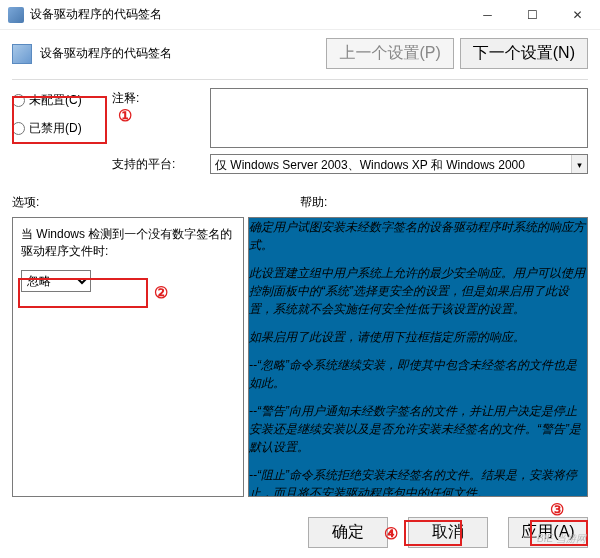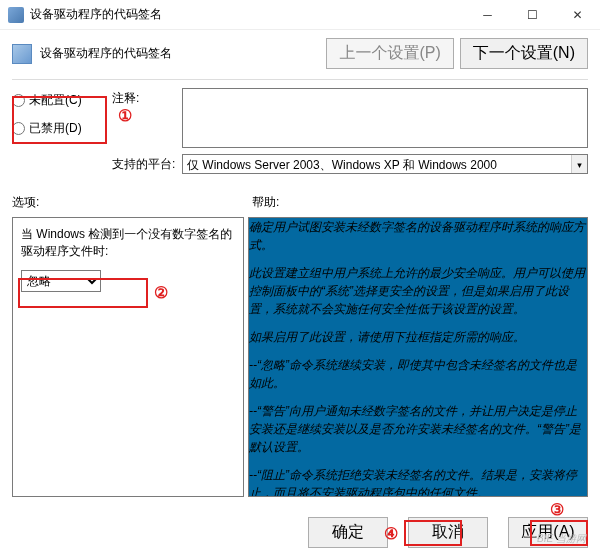--- a/index.html
+++ b/index.html
@@ -15,34 +15,34 @@
 .header-title { flex: 1; font-size: 12px; }
 .nav-btns { display: flex; gap: 6px; }
 .btn { padding: 4px 12px; background: #f0f0f0; border: 1px solid #adadad; font-size: 16px; cursor: pointer; min-width: 80px; text-align: center; }
 .btn.disabled { color: #888; background: #f5f5f5; }
 .divider { border: none; border-top: 1px solid #ddd; margin: 8px 0; }
 .config-area { display: flex; gap: 10px; }
 .radio-col { width: 90px; position: relative; }
 .radio-item { display: flex; align-items: center; height: 24px; margin-bottom: 4px; }
 .radio-item input { margin-right: 4px; }
 .fields-col { flex: 1; }
-.field-row { display: flex; align-items: flex-start; margin-bottom: 6px; }
+.field-row { display: flex; align-items: flex-start; margin-bottom: 6px; gap: 28px; }
 .field-label { width: 70px; padding-top: 2px; }
 .comment-box { flex: 1; height: 60px; border: 1px solid #7a7a7a; background: #fff; padding: 2px; resize: none; font-family: inherit; font-size: 12px; }
 .platform-box { flex: 1; border: 1px solid #7a7a7a; background: #fff; padding: 2px 4px; height: 20px; font-size: 12px; position: relative; }
 .platform-text { display: block; }
 .scroll-arrow { position: absolute; right: 0; width: 16px; background: #f0f0f0; border-left: 1px solid #ccc; text-align: center; font-size: 9px; line-height: 14px; }
 .labels-row { display: flex; margin-top: 14px; margin-bottom: 6px; }
 .label-options { width: 240px; }
-.label-help { flex: 1; }
+.label-help { flex: 1; margin-left: 48px; }
 .lower { display: flex; gap: 4px; height: 280px; justify-content: center; }
 .options-panel { width: 232px; border: 1px solid #7a7a7a; background: #fff; padding: 8px; position: relative; }
 .options-text { font-size: 12px; margin-bottom: 10px; line-height: 1.4; }
 .dropdown { position: relative; }
-.dropdown select { width: 80px; padding: 2px 1px; border: 1px solid #7a7a7a; font-size: 12px; background: #fff; }
+.dropdown select { width: 70px; padding: 2px 1px; border: 1px solid #7a7a7a; font-size: 12px; background: #fff; }
 .help-panel { flex: 1; border: 1px solid #7a7a7a; background: #0369a1; font-size: 12px; line-height: 1.5; overflow-y: auto; font-style: italic; }
 .help-panel p { margin-bottom: 10px; }
 .footer { position: absolute; bottom: 10px; right: 12px; display: flex; gap: 20px; }
 .annot-box { position: absolute; border: 2px solid #e02020; pointer-events: none; }
 .annot-num { position: absolute; color: #e02020; font-size: 16px; font-weight: bold; pointer-events: none; }
 .watermark { position: absolute; right: 14px; bottom: 12px; font-size: 10px; color: #bbb; font-style: italic; pointer-events: none; font-family: Arial; }
 </style>
 </head>
 <body>
 

